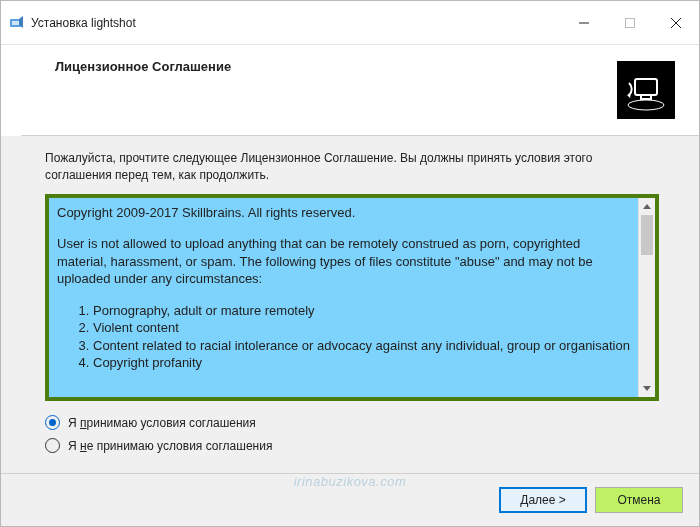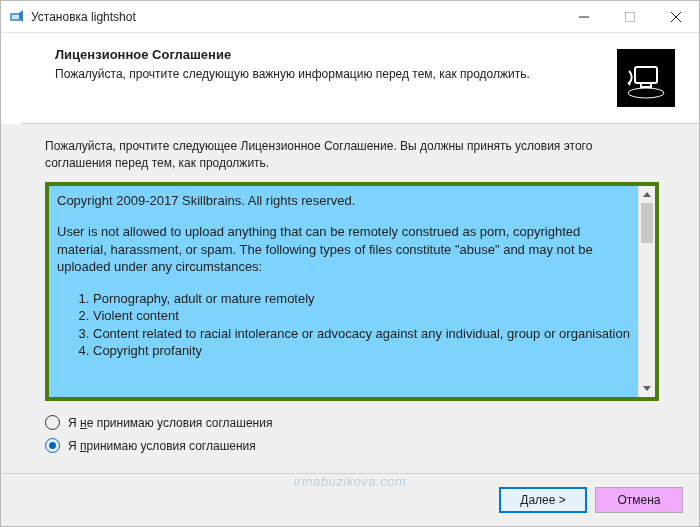--- a/index.html
+++ b/index.html
@@ -14,21 +14,21 @@
   }
   .window {
     width: 700px;
     height: 527px;
     border: 1px solid #b8b8b8;
     background: #fff;
     display: flex;
     flex-direction: column;
   }
   .titlebar {
-    height: 32px;
+    height: 44px;
     display: flex;
     align-items: center;
     background: #fff;
     border-bottom: 1px solid #e5e5e5;
     padding-left: 8px;
   }
   .titlebar-icon {
     width: 16px; height: 16px;
     margin-right: 6px;
     display: flex; align-items: center; justify-content: center;
@@ -120,21 +120,21 @@
   .u { text-decoration: underline; }
   .footer {
     height: 52px;
     background: #f0f0f0;
     display: flex; align-items: center; justify-content: flex-end;
     padding: 0 16px;
     gap: 8px;
   }
   .btn {
     min-width: 88px; height: 26px;
-    background: #f0abfc;
+    background: #bef264;
     border: 1px solid #acacac;
     display: flex; align-items: center; justify-content: center;
     font-size: 12px; color: #222;
     padding: 0 14px;
   }
   .btn.primary {
     border: 2px solid #0078d7;
     background: #e5f1fb;
   }
   .watermark {
@@ -179,21 +179,20 @@
             <line x1="0" y1="0" x2="10" y2="10" stroke="#222" stroke-width="1"></line>
             <line x1="10" y1="0" x2="0" y2="10" stroke="#222" stroke-width="1"></line>
           </svg>
       </div>
     </div>
   </div>
 
   <div class="header">
     <div class="header-text">
       <div class="header-title">Лицензионное Соглашение</div>
-      <div class="header-sub">Пожалуйста, прочтите следующую важную информацию перед тем, как продолжить.</div>
     </div>
     <div class="header-icon">
       <svg width="50" height="50" viewBox="0 0 50 50">
         <ellipse cx="25" cy="40" rx="18" ry="5" fill="none" stroke="#fff" stroke-width="1"></ellipse>
         <rect x="14" y="14" width="22" height="16" rx="2" fill="none" stroke="#fff" stroke-width="2"></rect>
         <rect x="20" y="30" width="10" height="4" fill="none" stroke="#fff" stroke-width="2"></rect>
         <path d="M8 18 A 8 8 0 0 1 8 30" fill="none" stroke="#fff" stroke-width="2"></path>
         <path d="M6 30 L10 28 L9 33 Z" fill="#fff"></path>
       </svg>
     </div>
@@ -225,26 +224,26 @@
         <div class="scroll-btn">
           <svg width="8" height="5">
               <path d="M0 0 L4 5 L8 0 Z" fill="#606060"></path>
             </svg>
         </div>
       </div>
     </div>
 
     <div class="radios">
       <label class="radio-row">
+        <span class="radio sel"></span>
+        <span><span>Я </span><span class="u">п</span><span>ринимаю условия соглашения</span></span>
+      </label>
+      <label class="radio-row">
         <span class="radio"></span>
         <span><span>Я </span><span class="u">н</span><span>е принимаю условия соглашения</span></span>
-      </label>
-      <label class="radio-row">
-        <span class="radio sel"></span>
-        <span><span>Я </span><span class="u">п</span><span>ринимаю условия соглашения</span></span>
       </label>
     </div>
   </div>
 
   <div class="footer">
     <div class="btn primary">
       <span></span>
         <span class="u">Д</span>
         <span>алее &gt;</span>
     </div>

